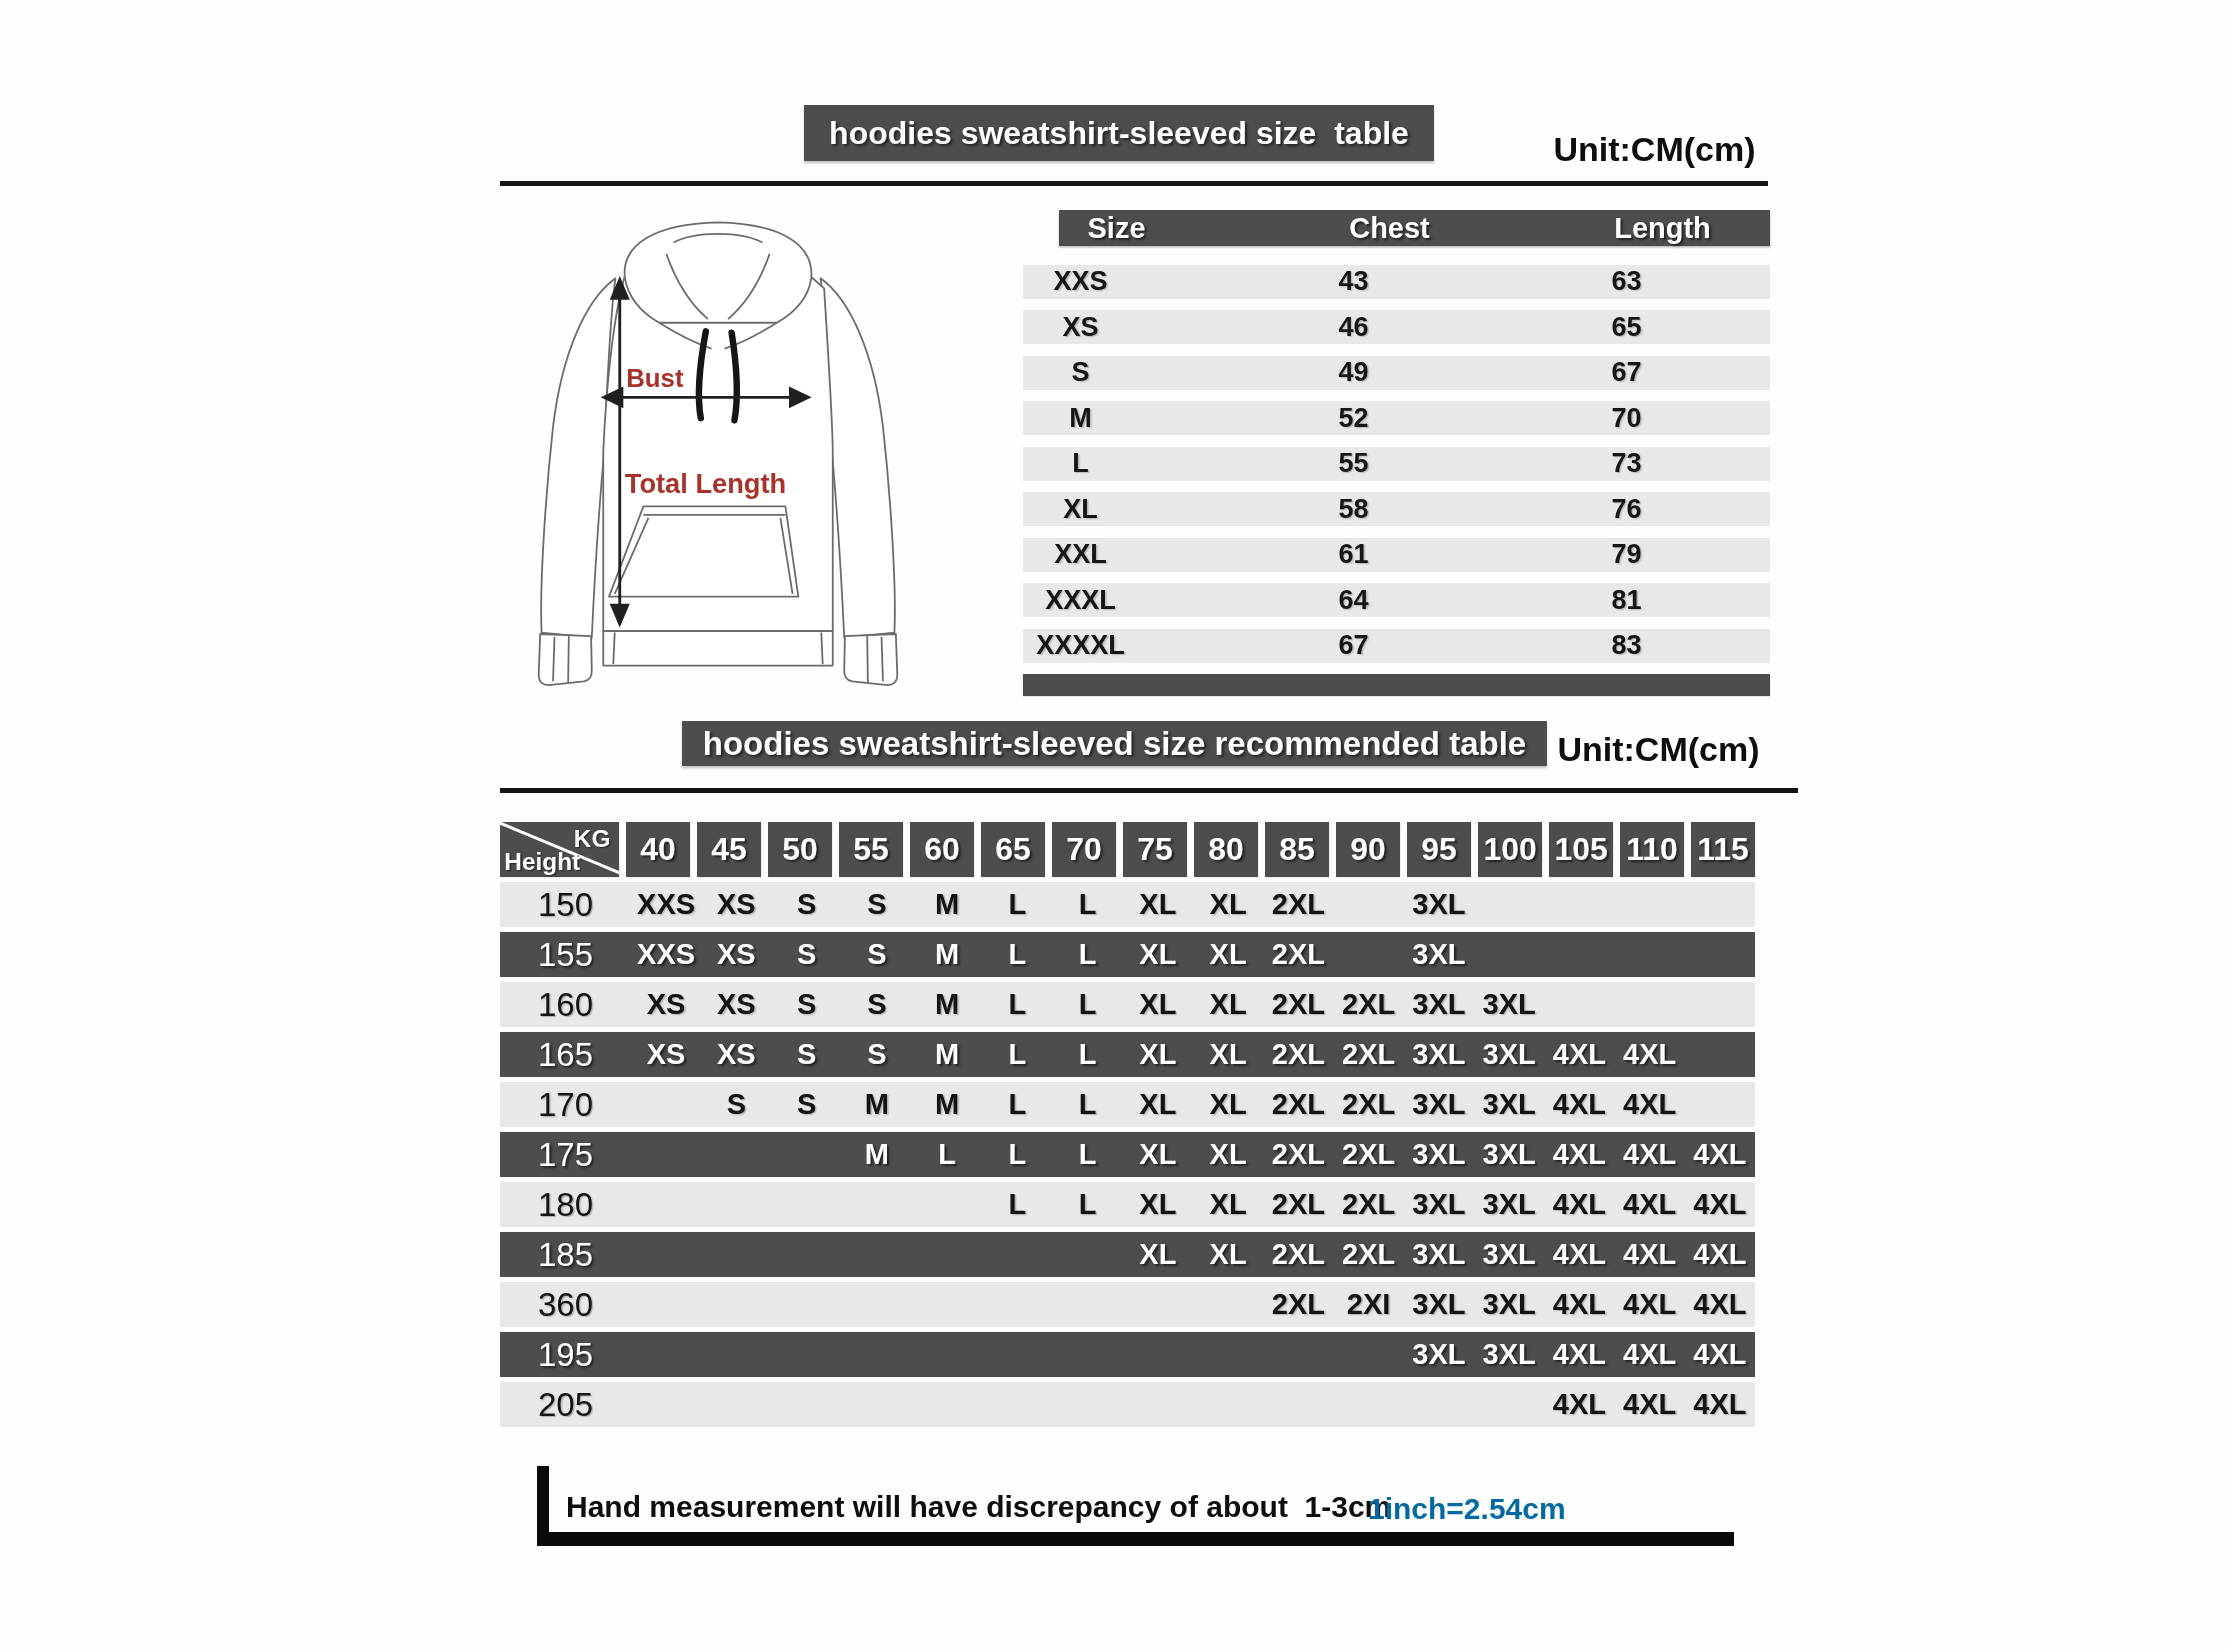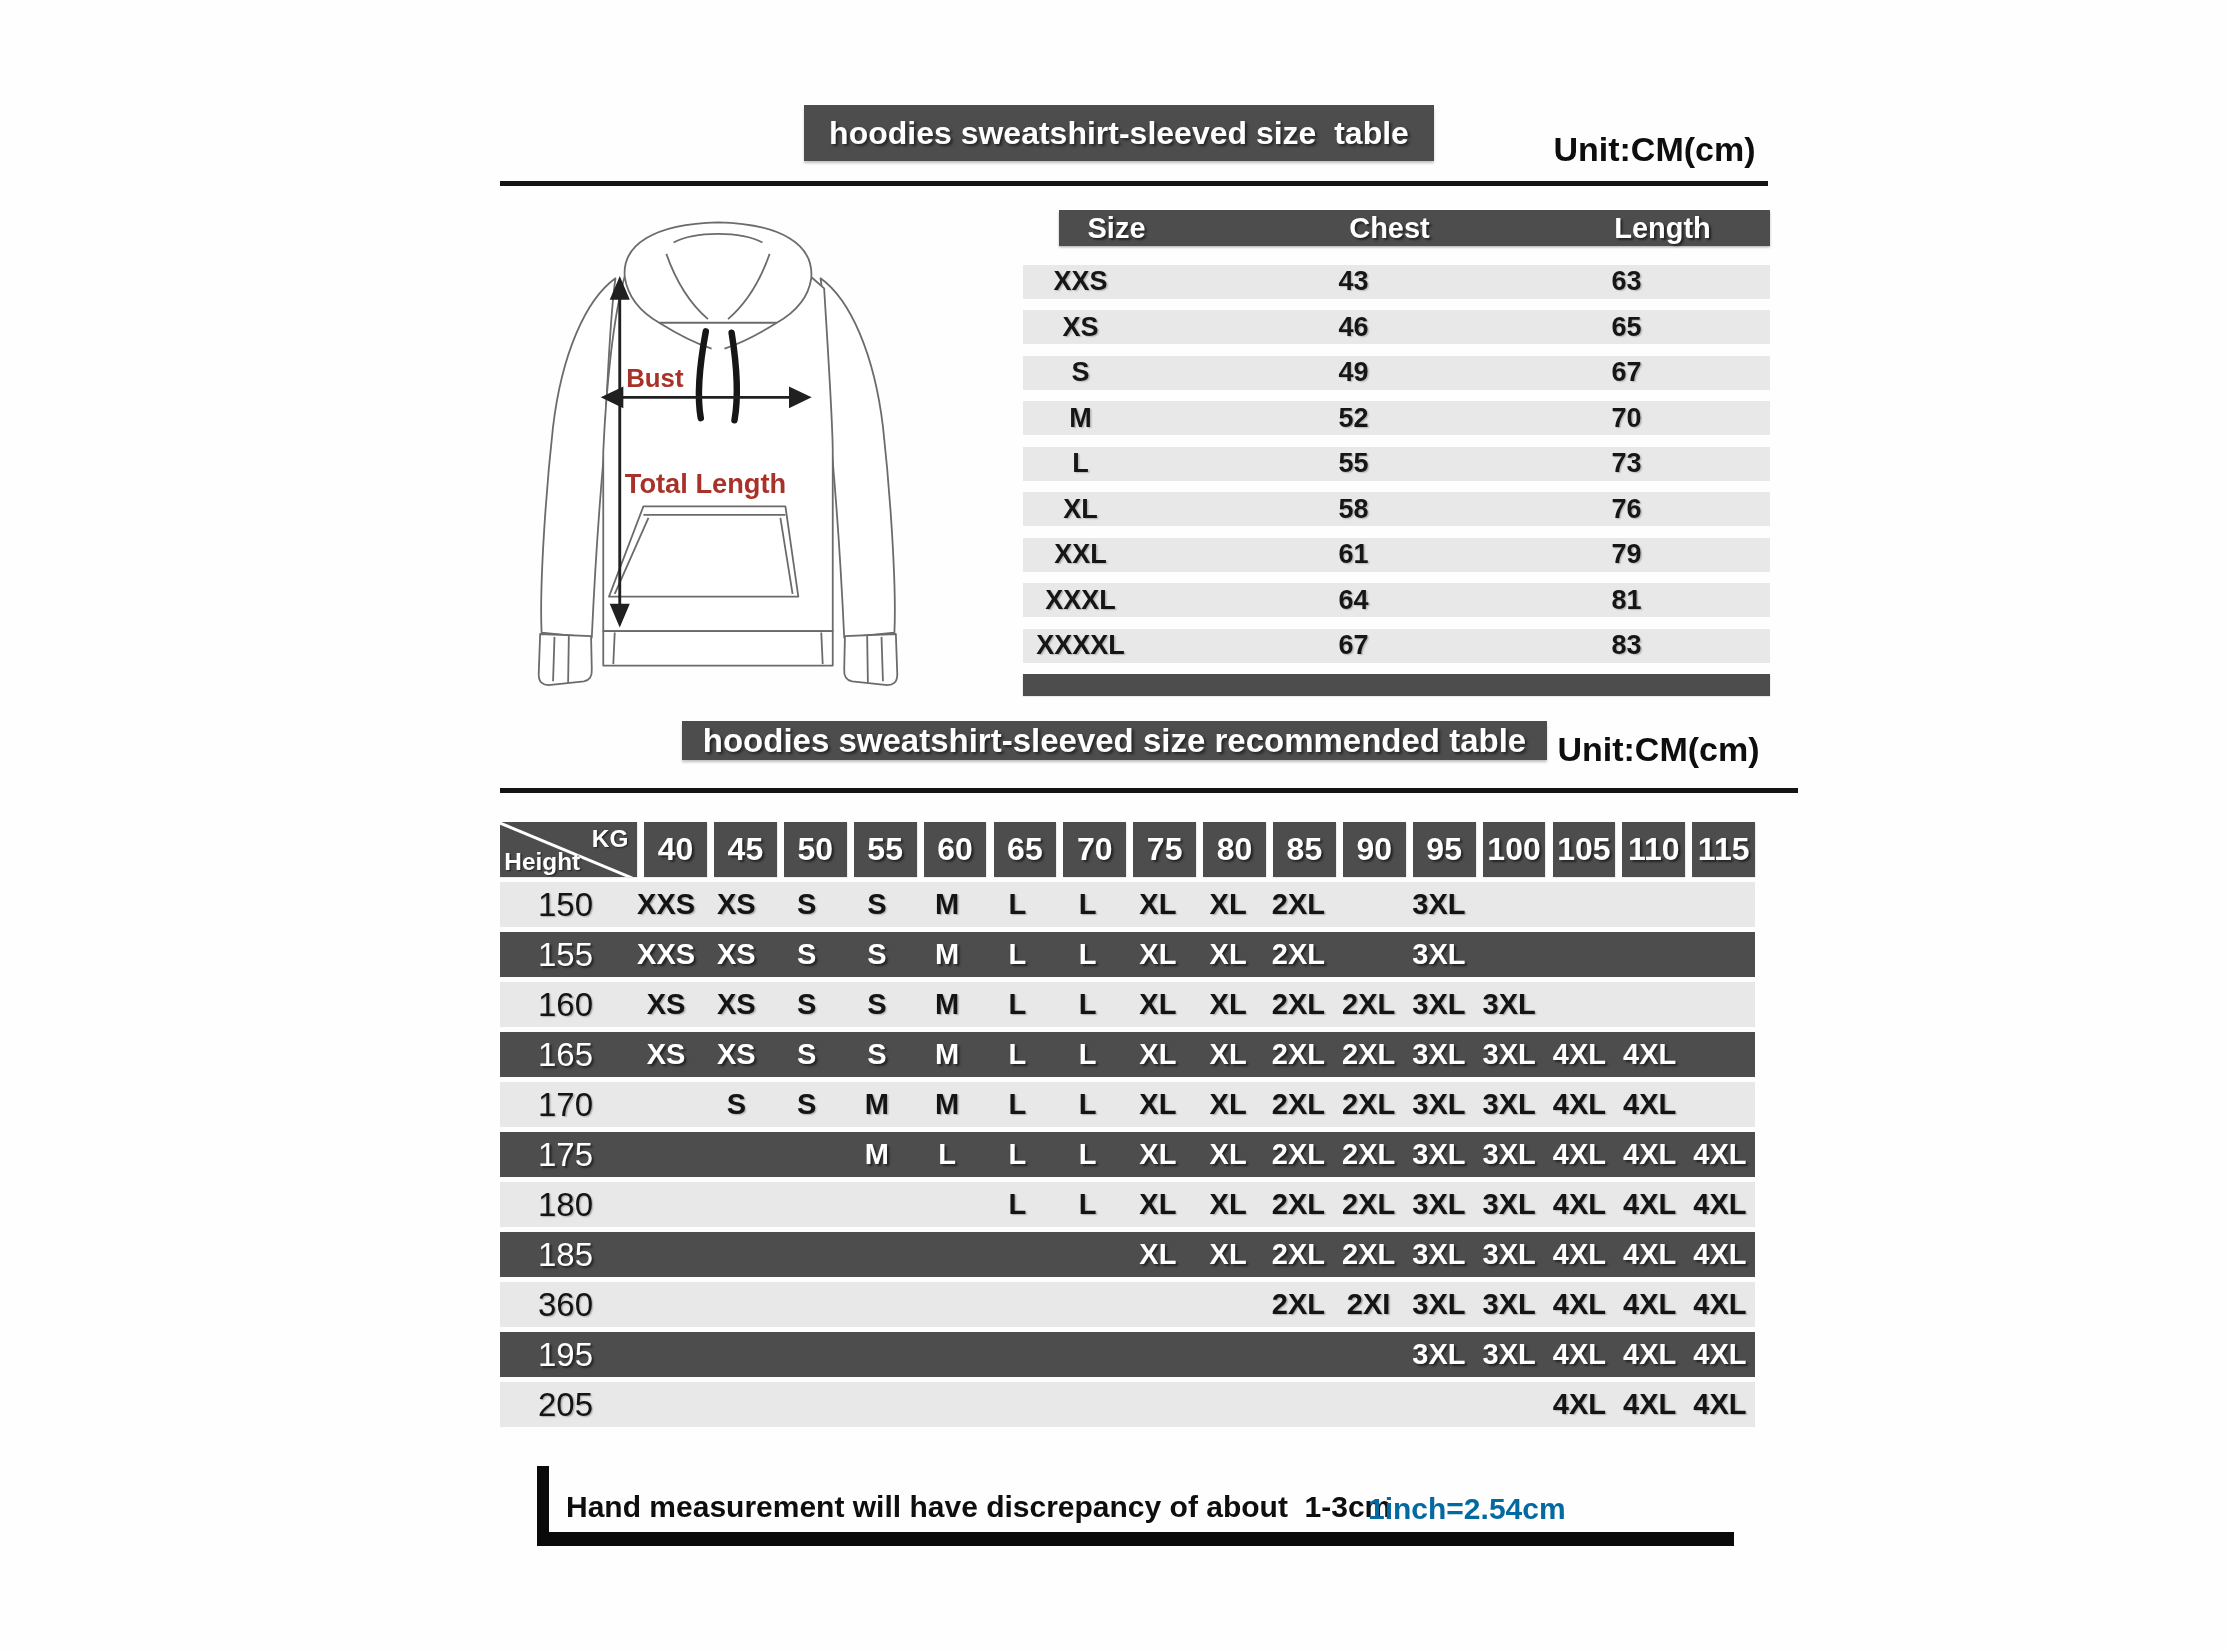--- a/index.html
+++ b/index.html
@@ -2,21 +2,21 @@
 <html style="font-size:11.5px"><head>
 <meta charset="utf-8">
 <style>
   html,body{margin:0;padding:0;background:#fff;}
   .page{position:relative;width:2227px;height:1651px;background:#fefefe;overflow:hidden;
         font-family:"Liberation Sans","DejaVu Sans",sans-serif;}
   .titlebar{position:absolute;background:#4d4d4d;color:#fff;font-weight:bold;
         display:flex;align-items:center;justify-content:center;white-space:pre;
         text-shadow:2.2px 2.2px 2.9px rgba(0,0,0,.55);box-shadow:0 2.9px 2.2px rgba(0,0,0,.22);}
   .titlebar1{left:804px;top:105px;width:630px;height:56px;font-size:32px;}
-  .titlebar2{left:682px;top:721px;width:865px;height:39px;font-size:33px;}
+  .titlebar2{left:682px;top:721px;width:865px;height:45px;font-size:33px;}
   .unit{position:absolute;display:flex;align-items:center;justify-content:center;
         color:#0e0e0e;font-weight:bold;font-size:34px;}
   .unit1{left:1543px;top:121px;width:223px;height:56px;}
   .unit2{left:1547px;top:721px;width:223px;height:57px;}
   .rule{position:absolute;background:#141414;}
   .rule1{left:500px;top:181px;width:1268px;height:5px;}
   .rule2{left:500px;top:788px;width:1298px;height:5px;}
 
   .hoodie{position:absolute;left:517px;top:208px;width:402px;height:502px;}
 
@@ -29,21 +29,21 @@
           text-shadow:2.2px 2.2px 2.2px rgba(0,0,0,.55);}
   .t1row{display:grid;grid-template-columns:115px 431px 115px 86px;height:34px;
           background:#e8e8e8;align-items:center;margin-bottom:11.5px;}
   .t1cell{text-align:center;font-size:27px;font-weight:bold;color:#161616;
           text-shadow:1.4px 1.4px 1.4px rgba(0,0,0,.22);}
   .t1foot{height:21.5px;background:#4d4d4d;margin-top:1.4px;box-shadow:0 1.4px 1.4px rgba(0,0,0,.3);}
 
   
   .t2{position:absolute;left:500px;top:822px;width:1255px;}
   .t2head{display:flex;gap:7.2px;height:55px;margin-bottom:5px;}
-  .corner{width:137px;flex:none;background:#4d4d4d;position:relative;overflow:hidden;
+  .corner{width:119px;flex:none;background:#4d4d4d;position:relative;overflow:hidden;
           box-shadow:1.4px 1.4px 1.4px rgba(0,0,0,.3);}
   .corner .diag{position:absolute;left:-1.4px;top:-1.4px;width:145px;height:2.9px;background:#fff;
           transform:rotate(22.6deg);transform-origin:0 0;}
   .corner .kg{position:absolute;right:8.6px;top:2.9px;color:#fff;font-size:24.4px;font-weight:bold;
           text-shadow:1.4px 1.4px 1.4px rgba(0,0,0,.5);}
   .corner .hlab{position:absolute;left:4.3px;bottom:1.4px;color:#fff;font-size:24.4px;font-weight:bold;
           text-shadow:1.4px 1.4px 1.4px rgba(0,0,0,.5);}
   .t2hcell{flex:1;background:#4d4d4d;color:#fff;display:flex;align-items:center;justify-content:center;
           font-size:32px;font-weight:bold;text-shadow:2.2px 2.2px 2.2px rgba(0,0,0,.55);
           box-shadow:1.4px 1.4px 1.4px rgba(0,0,0,.3);}

